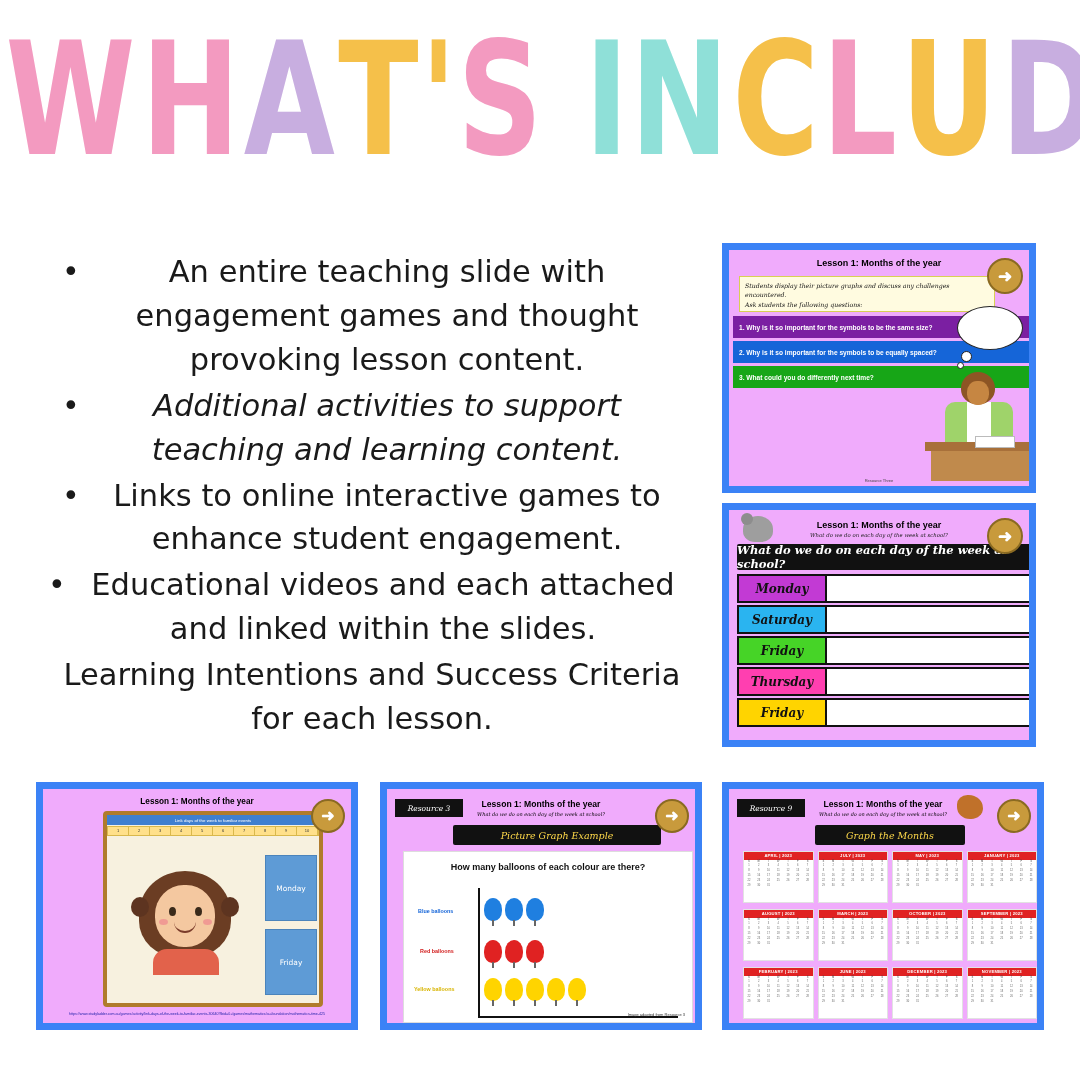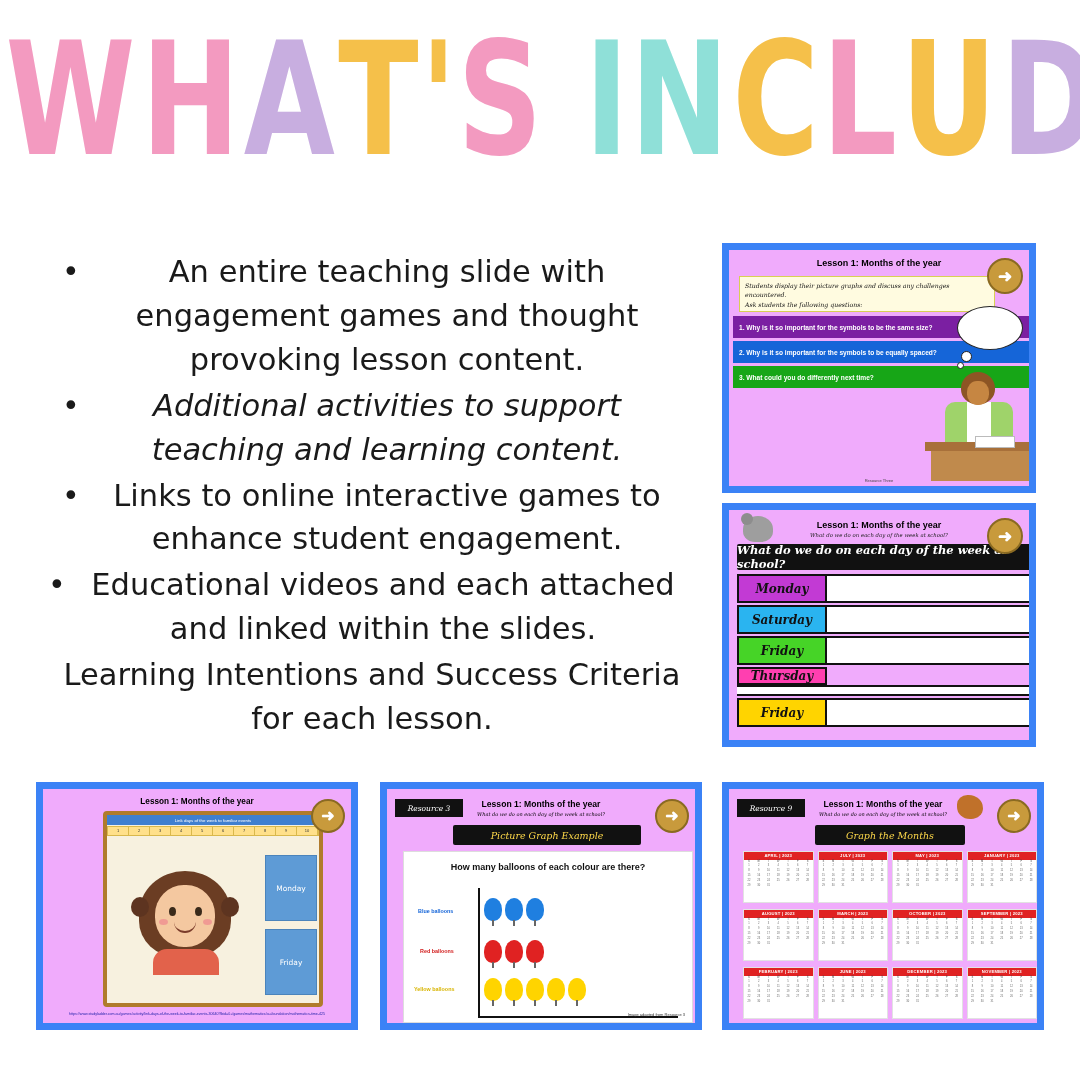--- a/index.html
+++ b/index.html
@@ -128,21 +128,21 @@
   #slideB .mouse:after { content:""; position:absolute; left:-2px; top:-3px; width:12px; height:12px; background:#8d8d8d; border-radius:50%; }
   #slideB .bigq {
     position:absolute; left:8px; top:34px; width:298px; height:26px;
     background:#111; color:#fff;
     font-family:"DejaVu Serif", serif; font-style:italic; font-weight:bold;
     font-size:11.5px; display:flex; align-items:center; justify-content:center;
     border-radius:2px;
   }
   #slideB .row { position:absolute; left:8px; width:298px; height:29px; display:flex; }
   #slideB .r1 { top:64px; } #slideB .r2 { top:95px; } #slideB .r3 { top:126px; }
-  #slideB .r4 { top:157px;flex-direction:column; } #slideB .r5 { top:188px; }
+  #slideB .r4 { top:157px; } #slideB .r5 { top:188px; }
   #slideB .daycell {
     width:90px; border:2px solid #111;
     display:flex; align-items:center; justify-content:center;
     font-family:"DejaVu Serif", serif; font-style:italic; font-weight:bold;
     font-size:12px; color:#111;
   }
   #slideB .blankcell { flex:1; border:2px solid #111; border-left:none; background:#fff; }
 
   
   #slideC { left:36px; top:782px; width:322px; height:248px; }
@@ -172,21 +172,21 @@
   }
   #slideC .card-mon { top:66px; }
   #slideC .card-fri { top:140px; }
   #slideC .link { position:absolute; left:0; bottom:6px; width:100%; text-align:center; font-size:3.6px; color:#2222aa; line-height:1.5; }
 
   
   #slideD { left:380px; top:782px; width:322px; height:248px; }
   #slideD .res { position:absolute; left:8px; top:10px; width:68px; height:18px; background:#111; color:#fff; font-family:"DejaVu Serif", serif; font-style:italic; font-size:7.5px; display:flex; align-items:center; justify-content:center; }
   #slideD .hdr { position:absolute; left:0; top:10px; width:100%; font-size:8.6px; }
   #slideD .sub { position:absolute; left:0; top:22px; width:100%; text-align:center; font-size:5px; font-family:"DejaVu Serif", serif; font-style:italic; }
-  #slideD .banner { position:absolute; left:66px; top:36px; width:188px; height:20px; background:#111; color:#ffd94a; font-family:"DejaVu Serif", serif; font-style:italic; font-size:9.5px; display:flex; align-items:center; justify-content:center; border-radius:2px; }
+  #slideD .banner { position:absolute; left:66px; top:36px; width:208px; height:20px; background:#111; color:#ffd94a; font-family:"DejaVu Serif", serif; font-style:italic; font-size:9.5px; display:flex; align-items:center; justify-content:center; border-radius:2px; }
   #slideD .panel { position:absolute; left:16px; top:62px; width:290px; height:172px; background:#fff; border:1px solid #ddd; }
   #slideD .qtitle { position:absolute; left:0; top:10px; width:100%; text-align:center; font-size:9px; font-weight:bold; color:#111; }
   #slideD .axisY { position:absolute; left:74px; top:36px; width:2px; height:130px; background:#111; }
   #slideD .axisX { position:absolute; left:74px; top:164px; width:200px; height:2px; background:#111; }
   #slideD .rowlabel { position:absolute; font-size:5.4px; font-weight:bold; }
   #slideD .lbl-blue { left:14px; top:56px; color:#1565d8; }
   #slideD .lbl-red { left:16px; top:96px; color:#d32020; }
   #slideD .lbl-yellow { left:10px; top:134px; color:#d8b400; }
   .balloon { position:absolute; width:18px; height:23px; border-radius:50% 50% 45% 45%; }
   .balloon:after { content:""; position:absolute; left:8px; top:22px; width:2px; height:6px; background:#666; }

